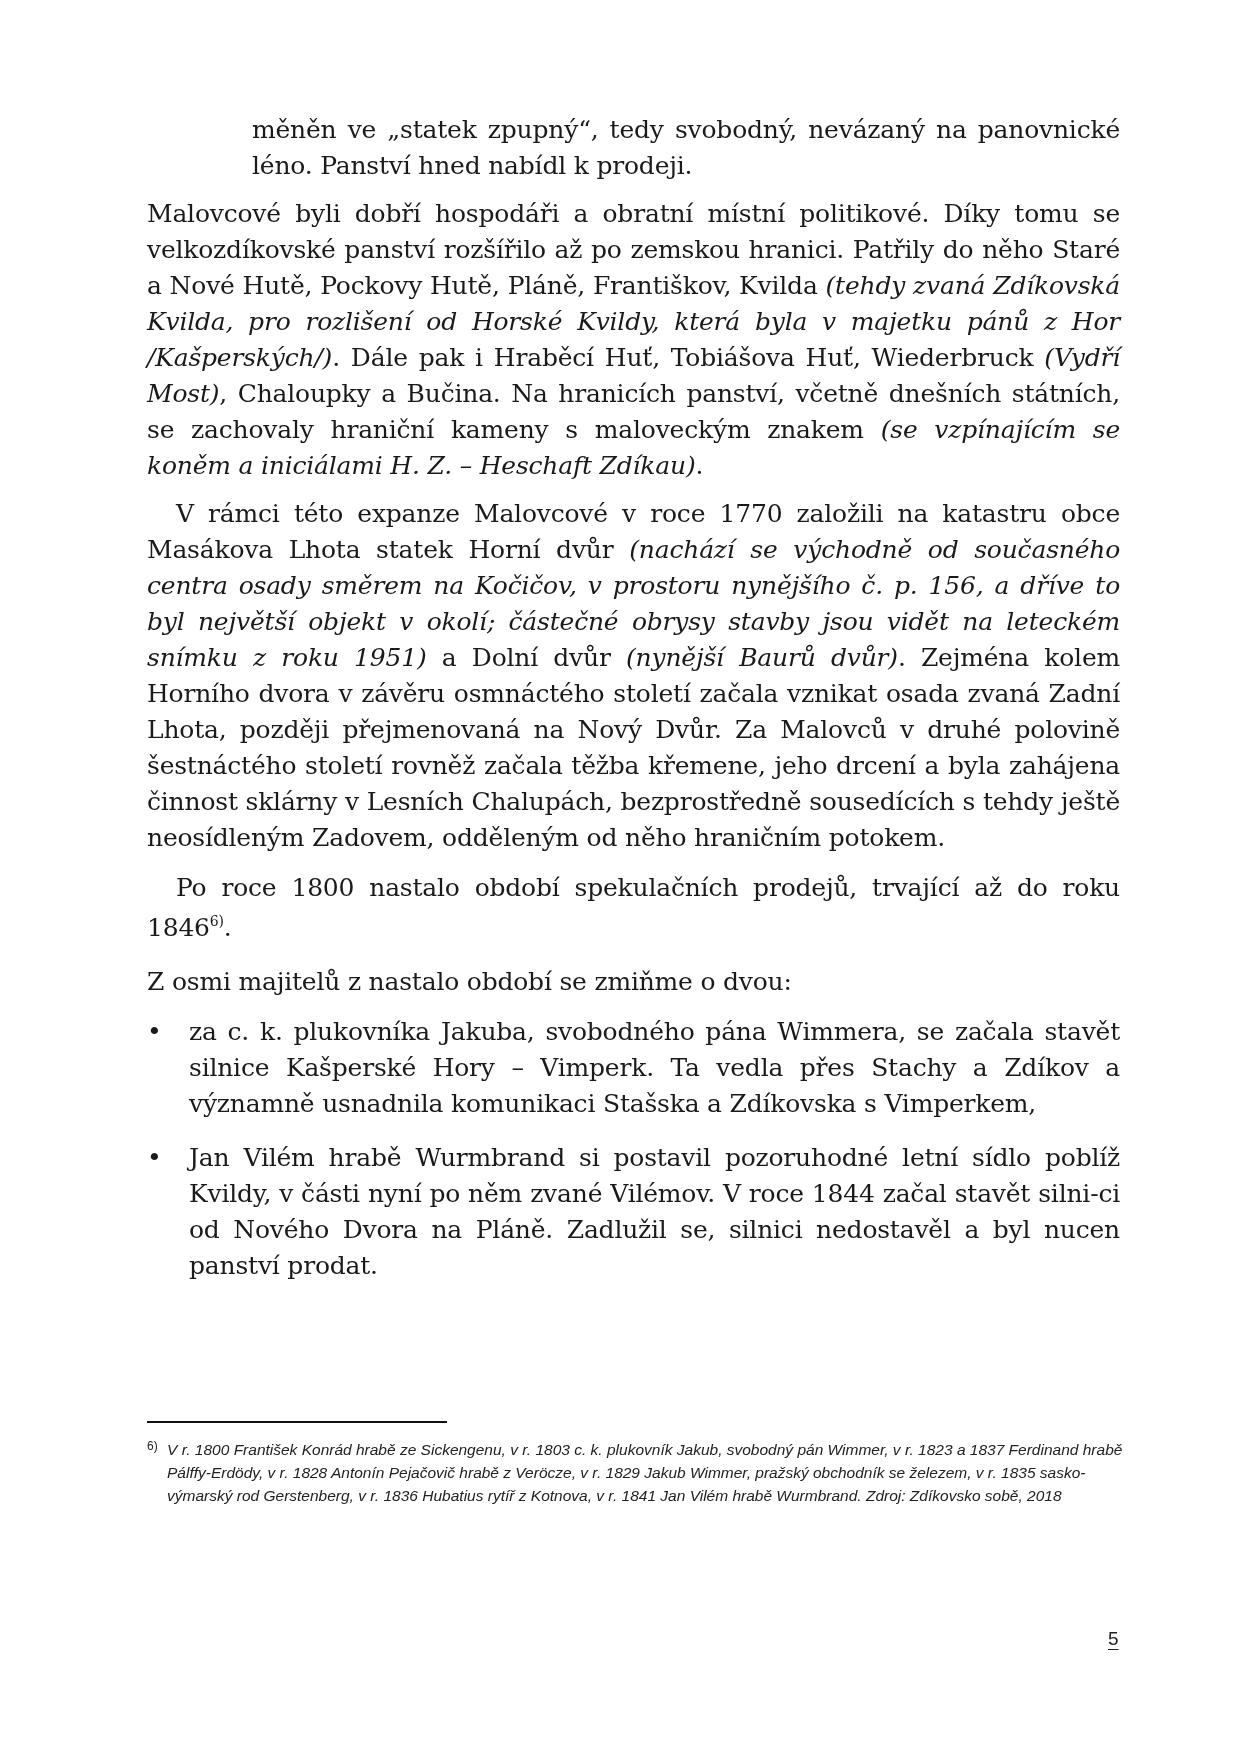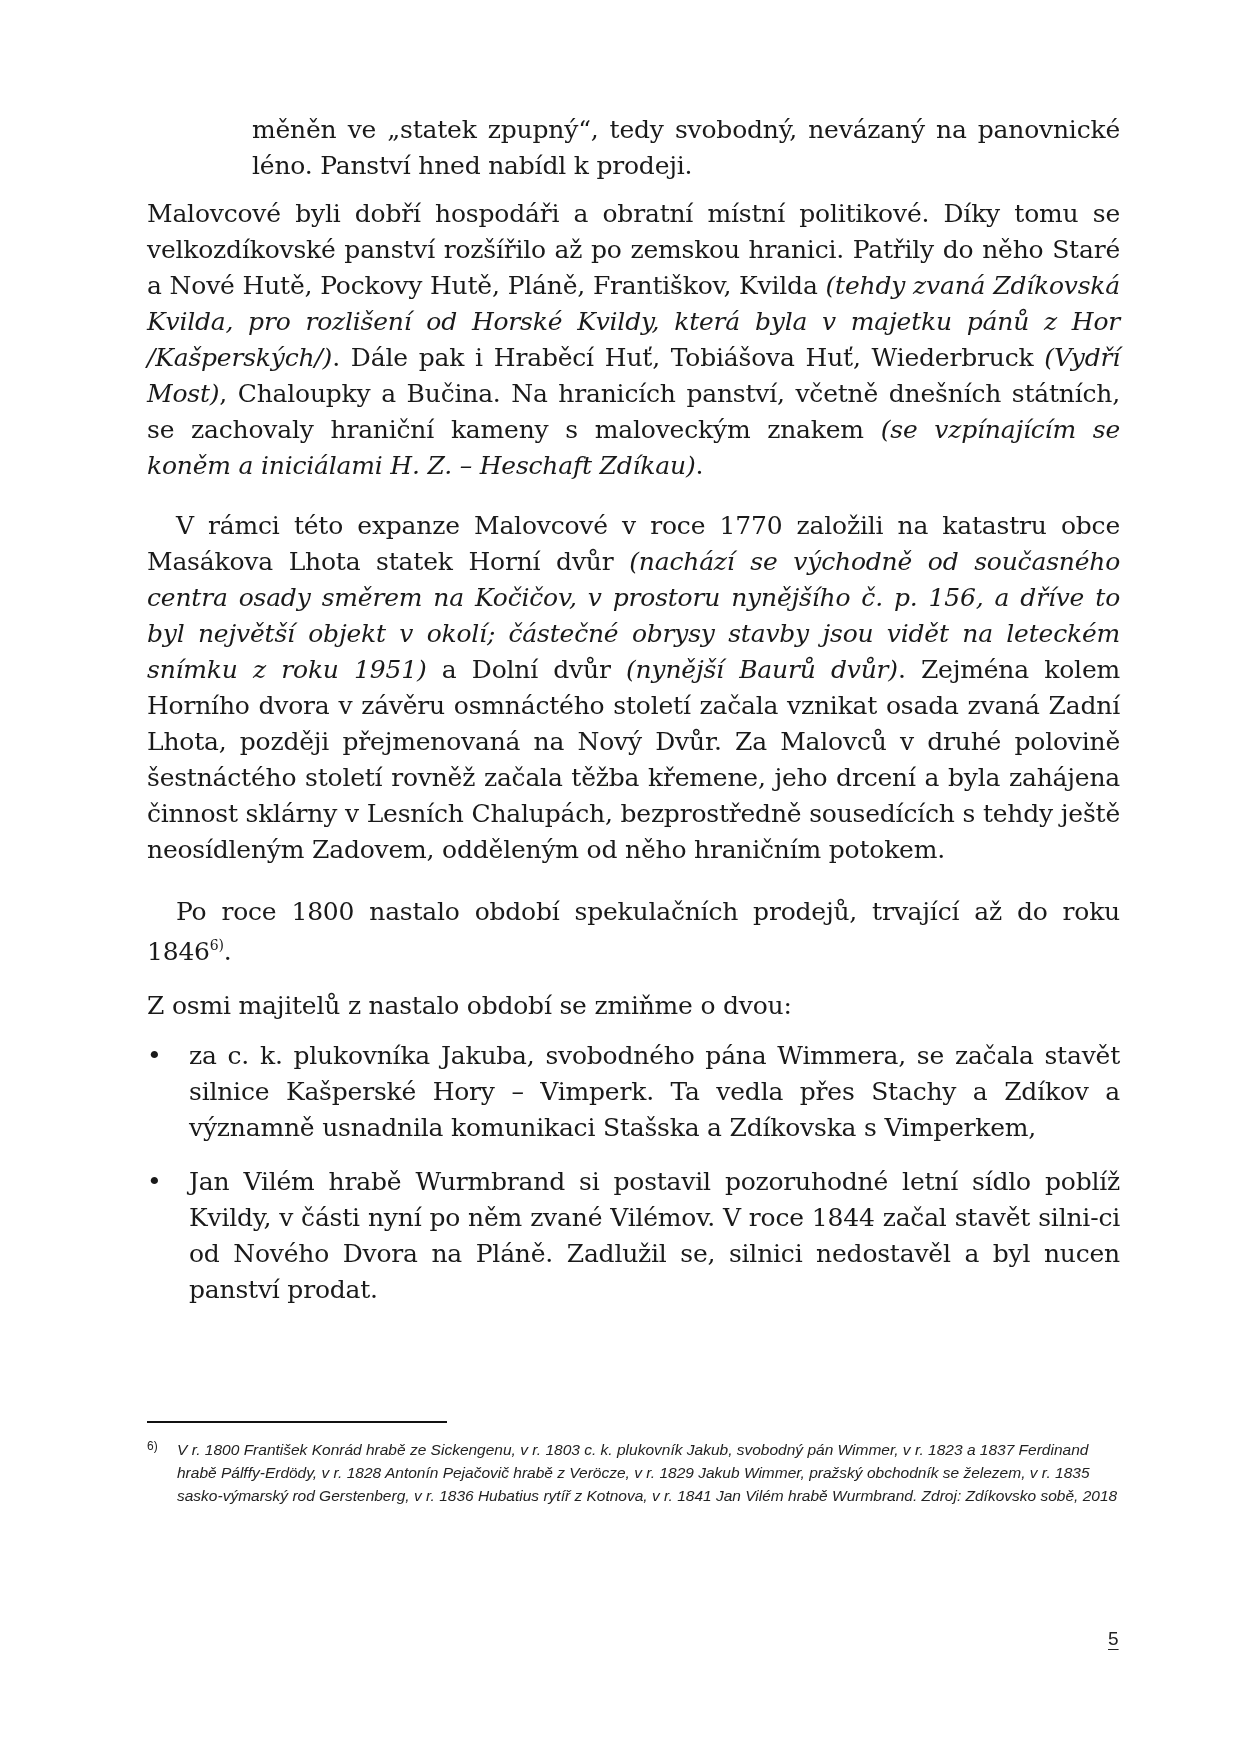--- a/index.html
+++ b/index.html
@@ -6,33 +6,33 @@
   body { width: 1240px; height: 1754px; position: relative; overflow: hidden; color: #1a1a1a; }
   .page { position: absolute; left: 0; top: 0; width: 1240px; height: 1754px; background: #fff; }
   .col {
     position: absolute; left: 147px; top: 112px; width: 973px;
     font-family: "DejaVu Serif", "Liberation Serif", serif;
     font-size: 25px; line-height: 36px; letter-spacing: -0.2px;
   }
   .p { margin: 0; text-align: justify; hyphens: manual; }
   .cont { padding-left: 105px; margin-bottom: 10px; }
   .gap { margin-top: 12px; }
-  .indent { text-indent: 29px; margin-top: 24px; }
+  .indent { text-indent: 29px; }
   em { font-style: italic; }
   .sup { font-size: 14px; vertical-align: 10px; line-height: 0; }
   .bullets { list-style: none; margin: 14px 0 0 0; padding: 0; }
   .bullets li { position: relative; padding-left: 42px; text-align: justify; margin-bottom: 18px; }
   .bullet { position: absolute; left: 0; top: 0; }
   .fn-rule { position: absolute; left: 147px; top: 1421px; width: 300px; height: 0; border-top: 2px solid #111; }
   .footnote {
     position: absolute; left: 147px; top: 1438px; width: 980px;
     font-family: "Liberation Sans", "DejaVu Sans", sans-serif; font-size: 15.5px; line-height: 23px; color: #222;
   }
   .fn-mark { position: absolute; left: 0; top: -3px; font-size: 12px; font-style: normal; }
-  .fn-text { margin-left: 30px; font-style: italic; }
+  .fn-text { margin-left: 20px; font-style: italic; }
   .pagenum {
     position: absolute; left: 1108px; top: 1628px;
     font-family: "Liberation Sans", "DejaVu Sans", sans-serif; font-size: 19px;
     text-decoration: underline; text-underline-offset: 4px; color: #222;
   }
 </style>
 </head>
 <body>
 
 <div class="page">

